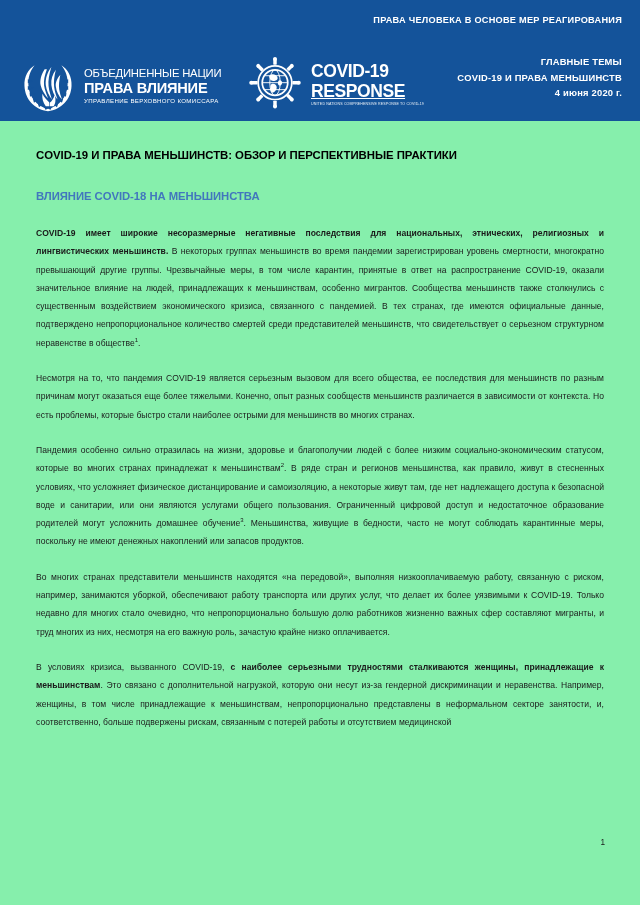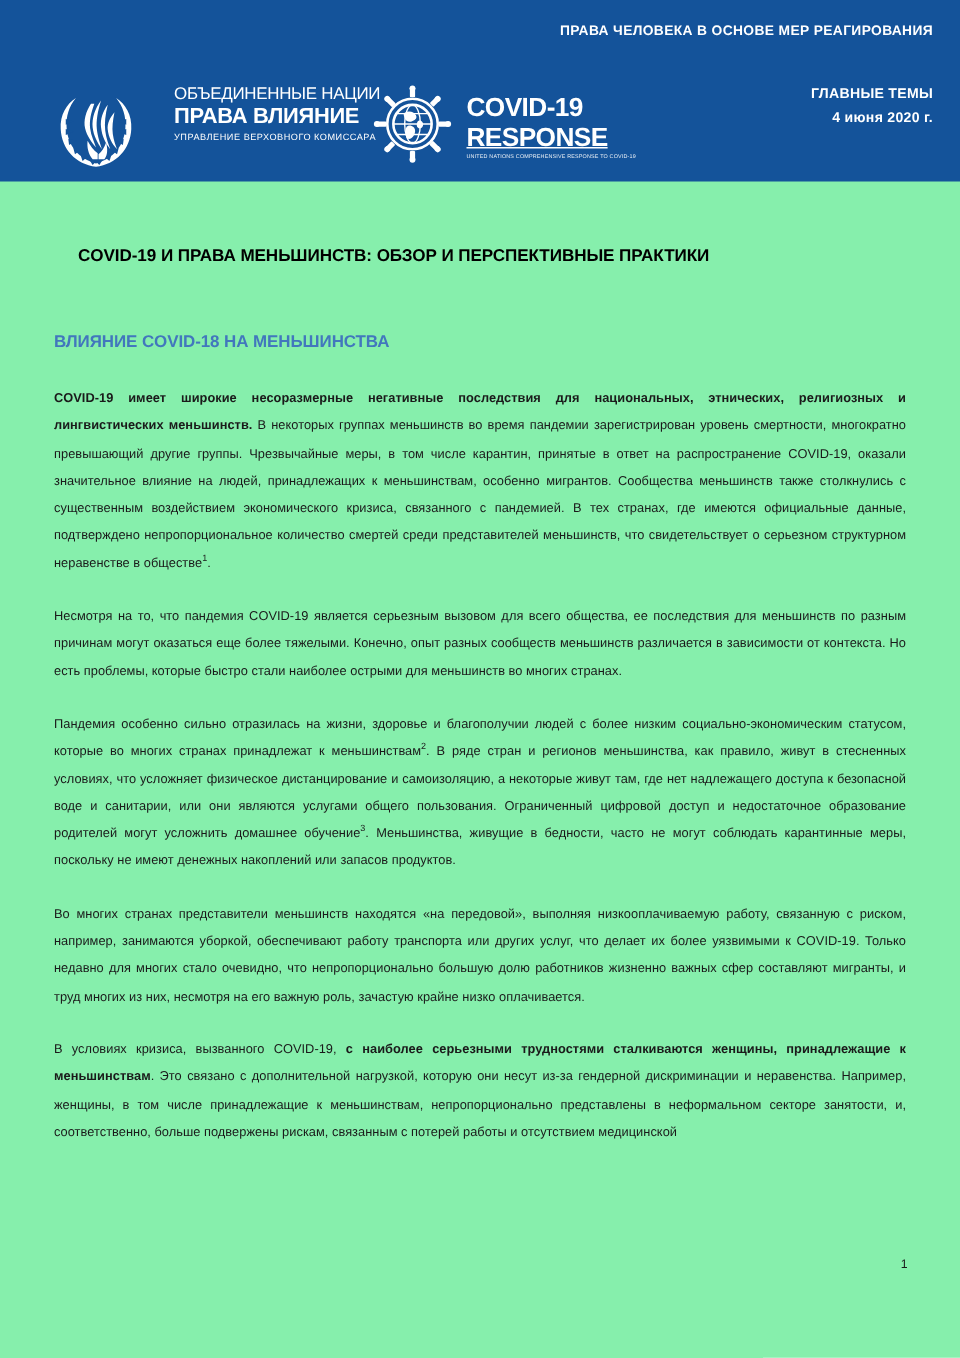--- a/index.html
+++ b/index.html
@@ -51,25 +51,25 @@
     font-weight: bold;
     line-height: 15.5px;
     text-align: right;
     letter-spacing: 0.2px;
     white-space: nowrap;
   }
 
   
   .logo-lockup {
     position: absolute;
-    left: 36px;
+    left: 20px;
     top: 58px;
     display: flex;
-    align-items: flex-start;
-    gap: 24px;
+    align-items: center;
+    gap: 8px;
   }
   .un-emblem {
     width: 56px;
     height: 56px;
     flex: 0 0 56px;
   }
   .logo-words {
     display: flex;
     flex-direction: column;
     justify-content: center;
@@ -139,21 +139,21 @@
 
   
   .content {
     position: absolute;
     left: 36px;
     top: 121px;
     width: 568px;
   }
 
   .doc-title {
-    margin: 16px;
+    margin: 0;
     padding-top: 27px;
     font-size: 11.4px;
     font-weight: bold;
     color: #000000;
     letter-spacing: -0.05px;
     line-height: 14px;
   }
 
   .doc-subtitle {
     margin: 0;
@@ -199,20 +199,21 @@
 <body>
 
 <div class="page">
 
   <div class="header-band">
 
     <div class="header-tagline">ПРАВА ЧЕЛОВЕКА В ОСНОВЕ МЕР РЕАГИРОВАНИЯ</div>
 
     <div class="header-meta">
       <div>ГЛАВНЫЕ ТЕМЫ</div>
+      <div>COVID-19 И ПРАВА МЕНЬШИНСТВ</div>
       <div>4 июня 2020 г.</div>
     </div>
 
     <div class="logo-lockup">
       <span class="un-emblem">
         <svg viewBox="0 0 100 100" width="56" height="56" aria-hidden="true">
 
           <g fill="#ffffff">
 
             <path d="M50 95 C26 92 9 74 8 50 C7 33 15 20 26 13 C18 23 14 35 15 48 C16 70 30 86 50 91 Z"></path>

